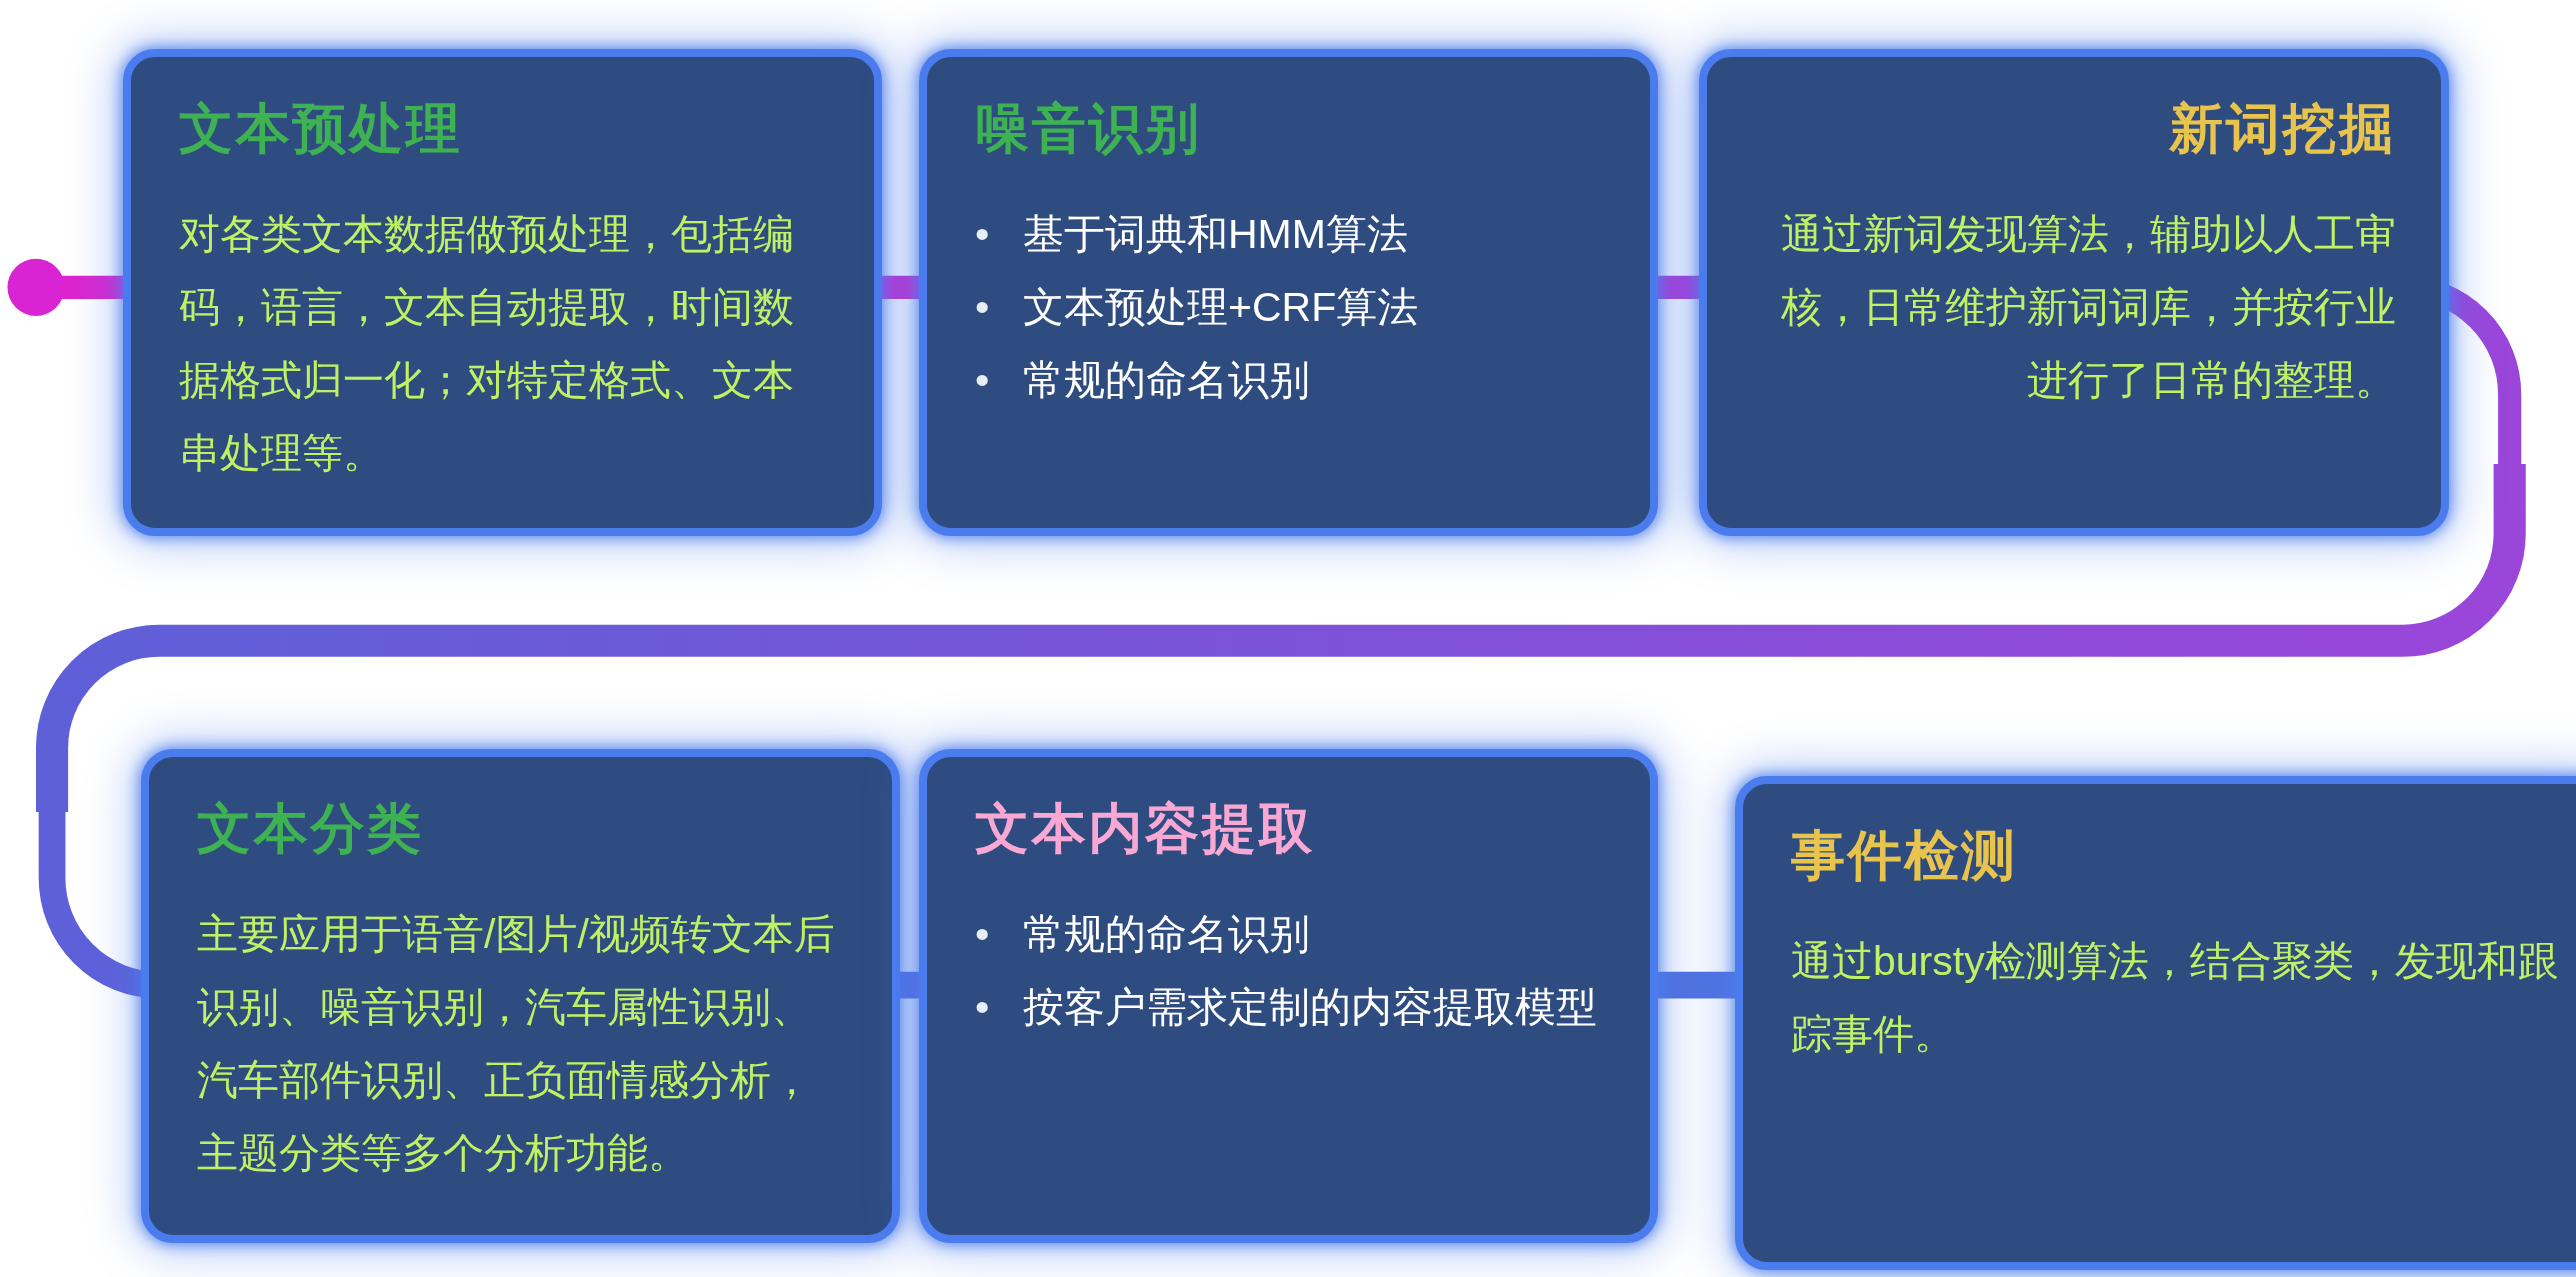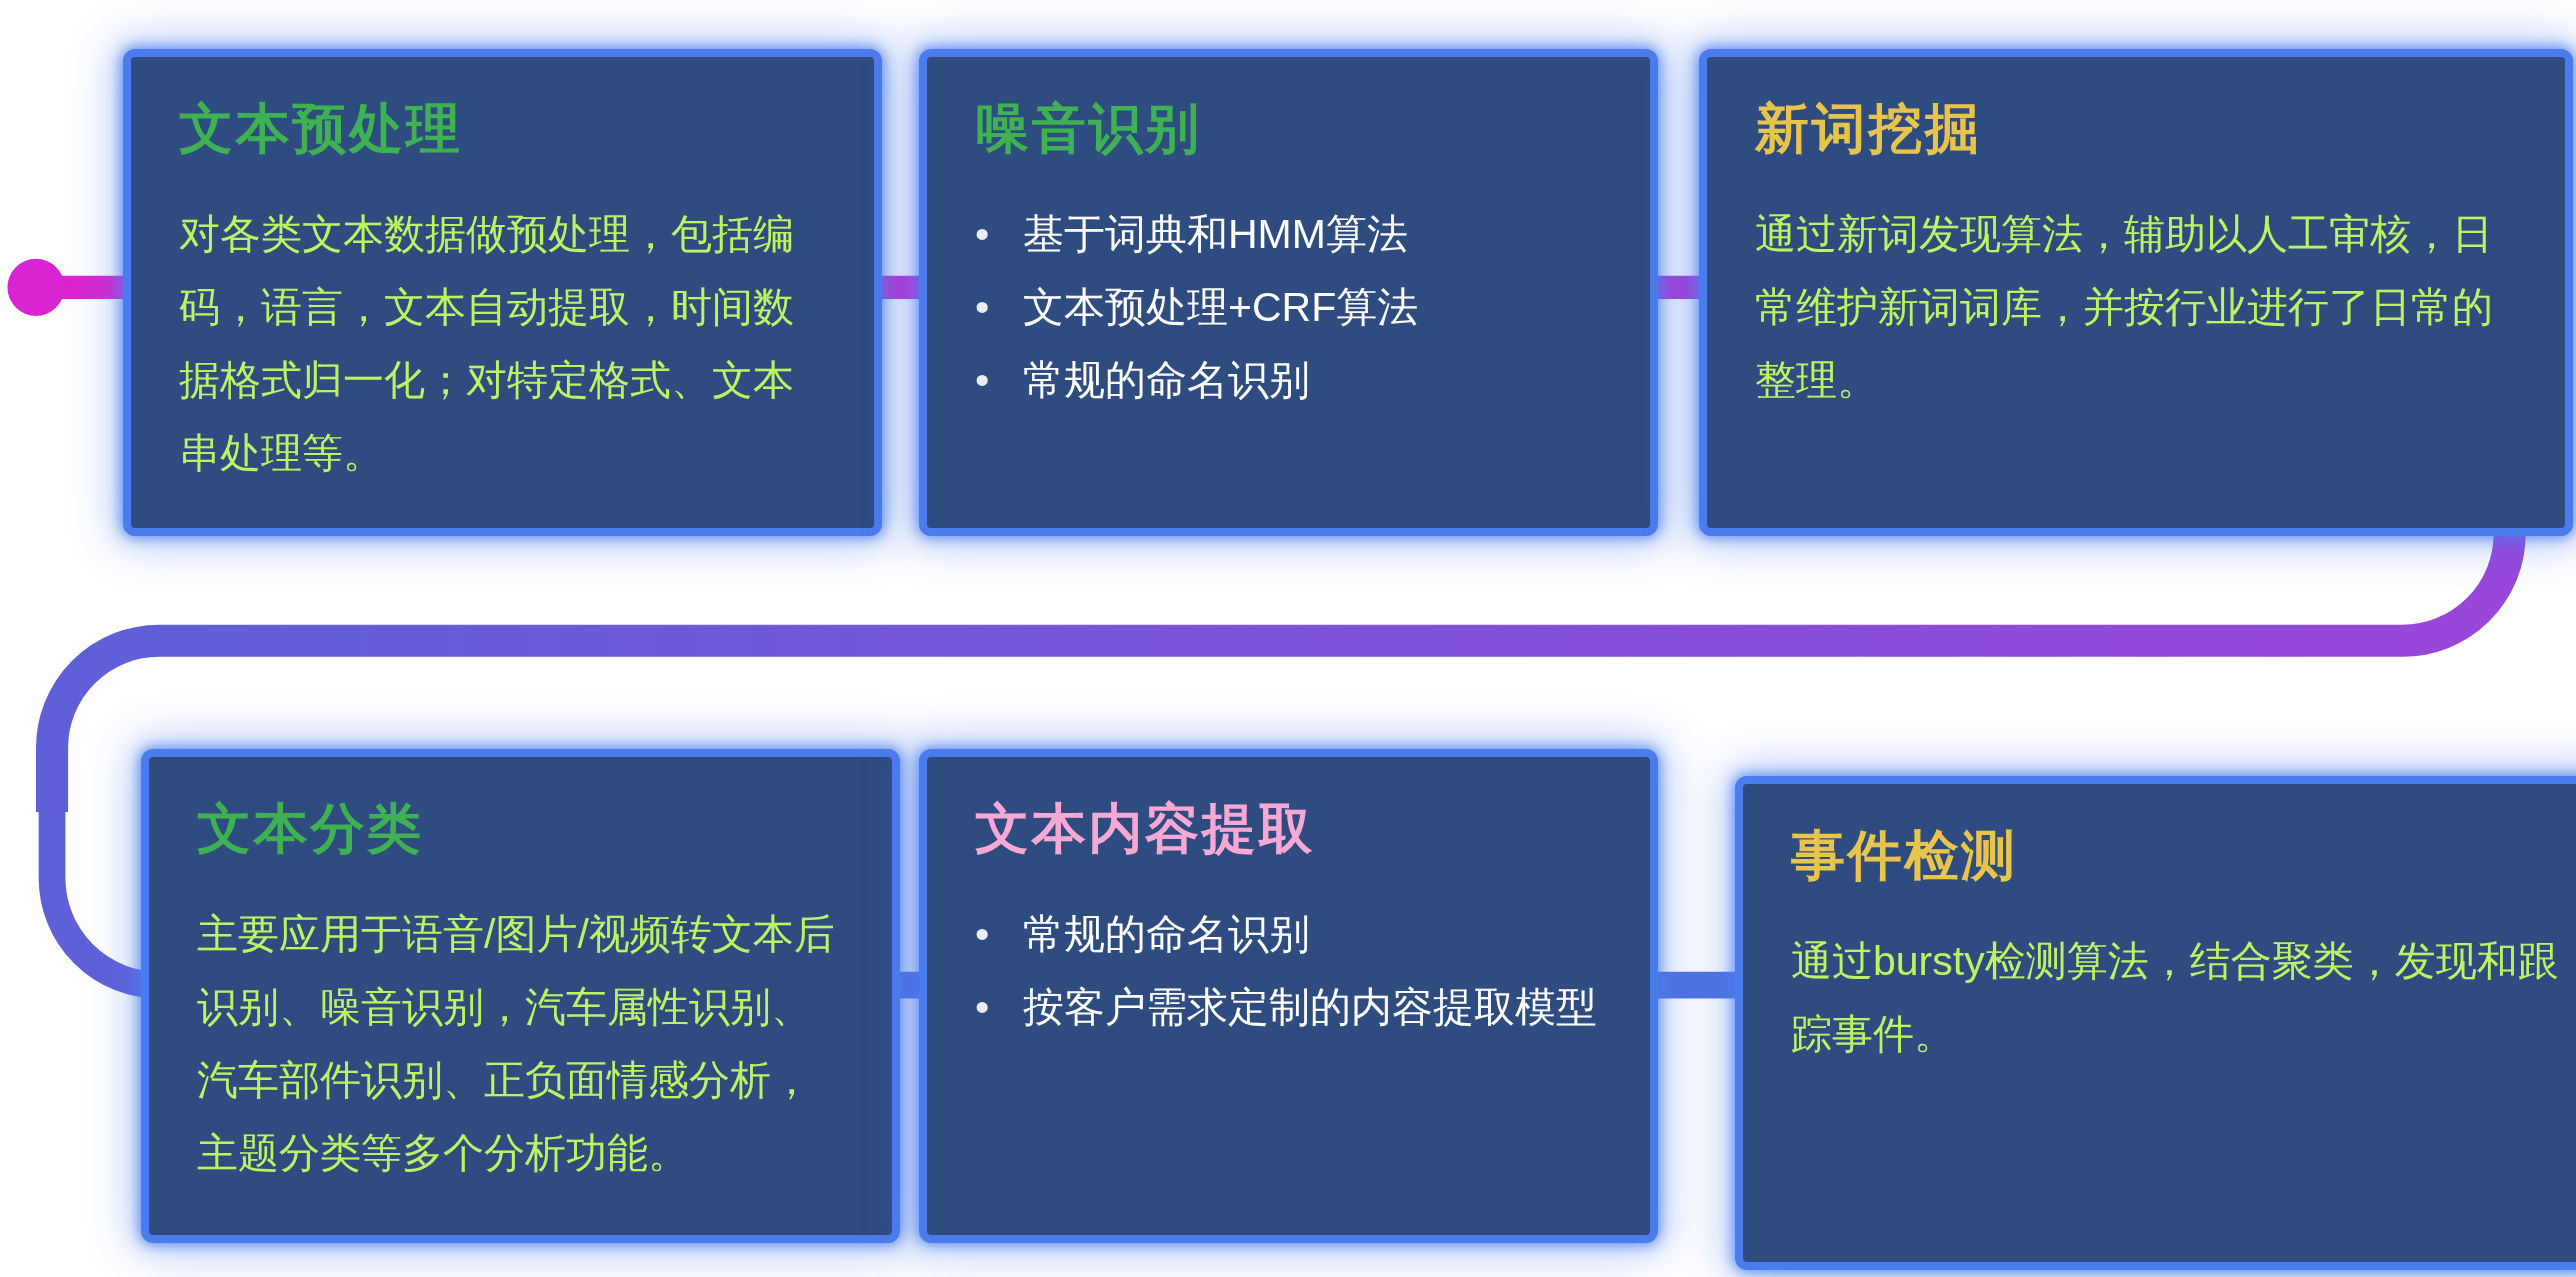--- a/index.html
+++ b/index.html
@@ -19,28 +19,28 @@
     left: 0; top: 0;
     width: 2576px;
     height: 1277px;
     z-index: 1;
   }
   .card {
     position: absolute;
     z-index: 2;
     box-sizing: border-box;
     border: 8px solid #f97316;
-    border-radius: 12px;
+    border-radius: 32px;
     background: #2E4C80;
     box-shadow: 0 0 14.3px 1.8px rgba(75,124,237,0.85), 0 0 46px 9px rgba(75,124,237,0.40);
     padding: 39px 45px 36px 48px;
   }
   #card-1 { left: 123px;  top: 49px;  width: 759px; height: 487px; }
   #card-2 { left: 919px; top: 49px;  width: 739px; height: 487px; }
-  #card-3 { left: 1699px; top: 49px;  width: 874px; height: 487px; }
+  #card-3 { left: 1699px; top: 49px;  width: 750px; height: 487px; text-align: right; }
   #card-4 { left: 123px;  top: 749px; width: 759px; height: 494px; margin-left: 18px; }
   #card-5 { left: 919px; top: 749px; width: 739px; height: 494px; }
   #card-6 { left: 1699px; top: 776px; width: 878px; height: 494px; margin-left: 36px; }
 
   .card-title {
     margin: 0 0 37px 0;
     font-size: 54px;
     line-height: 1.2;
     font-weight: 700;
     letter-spacing: 2.7px;

